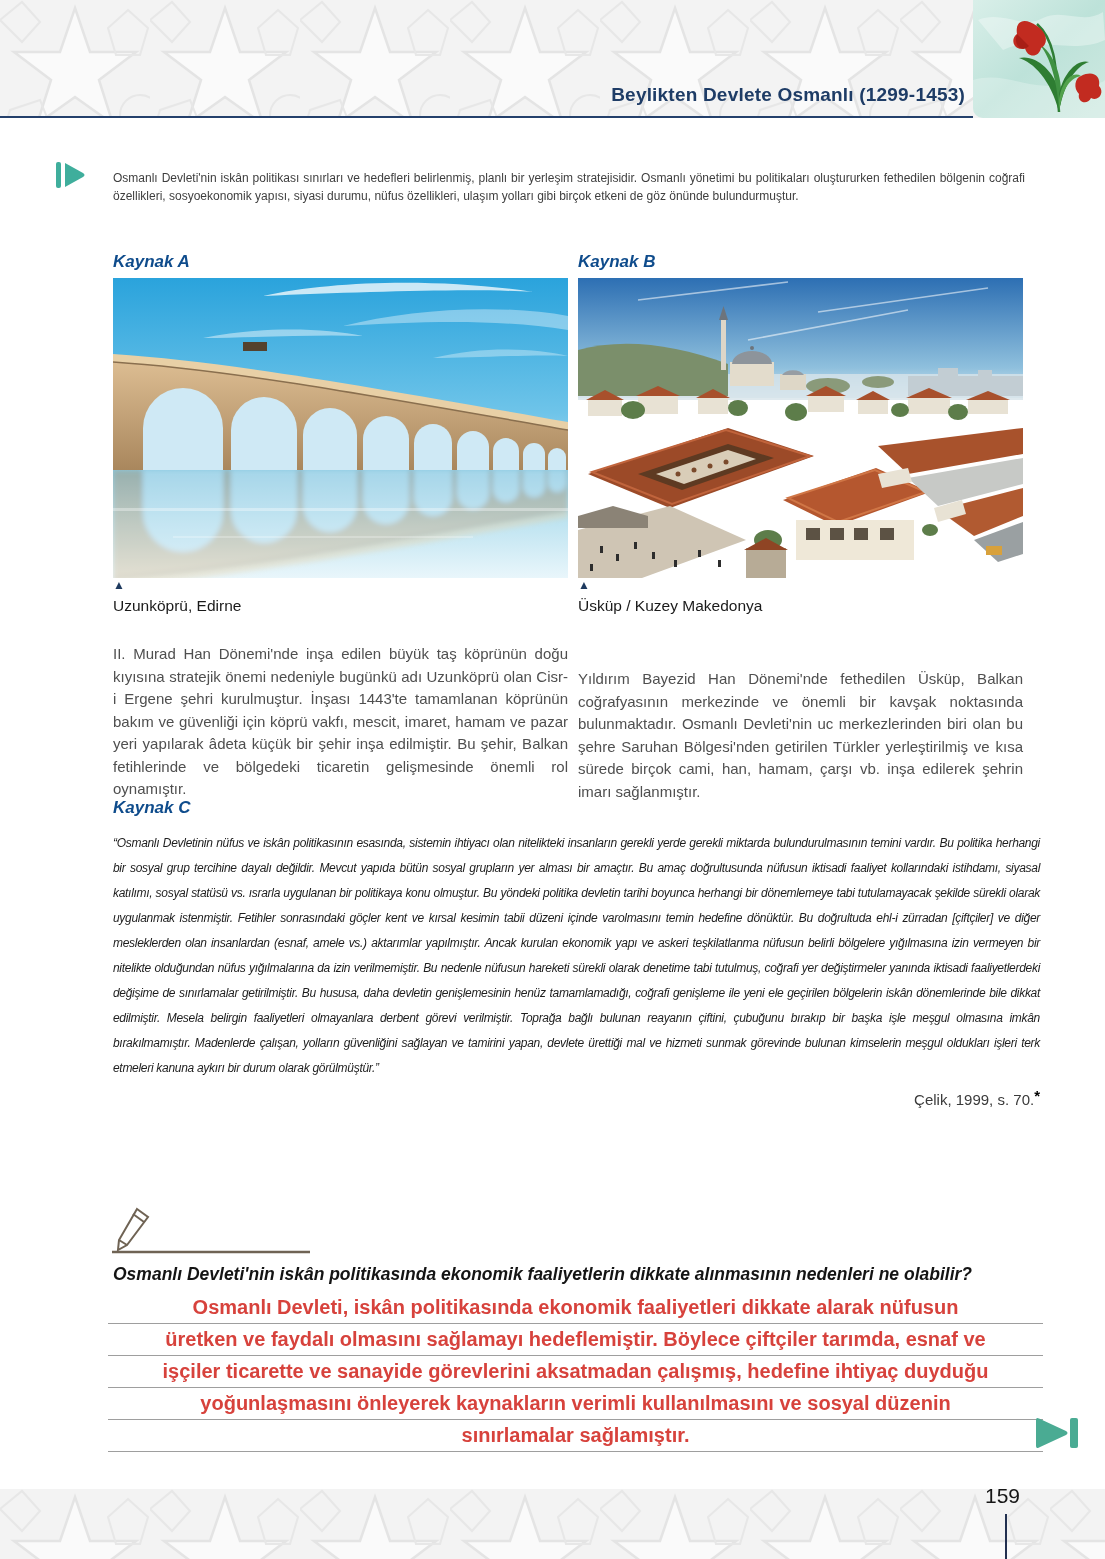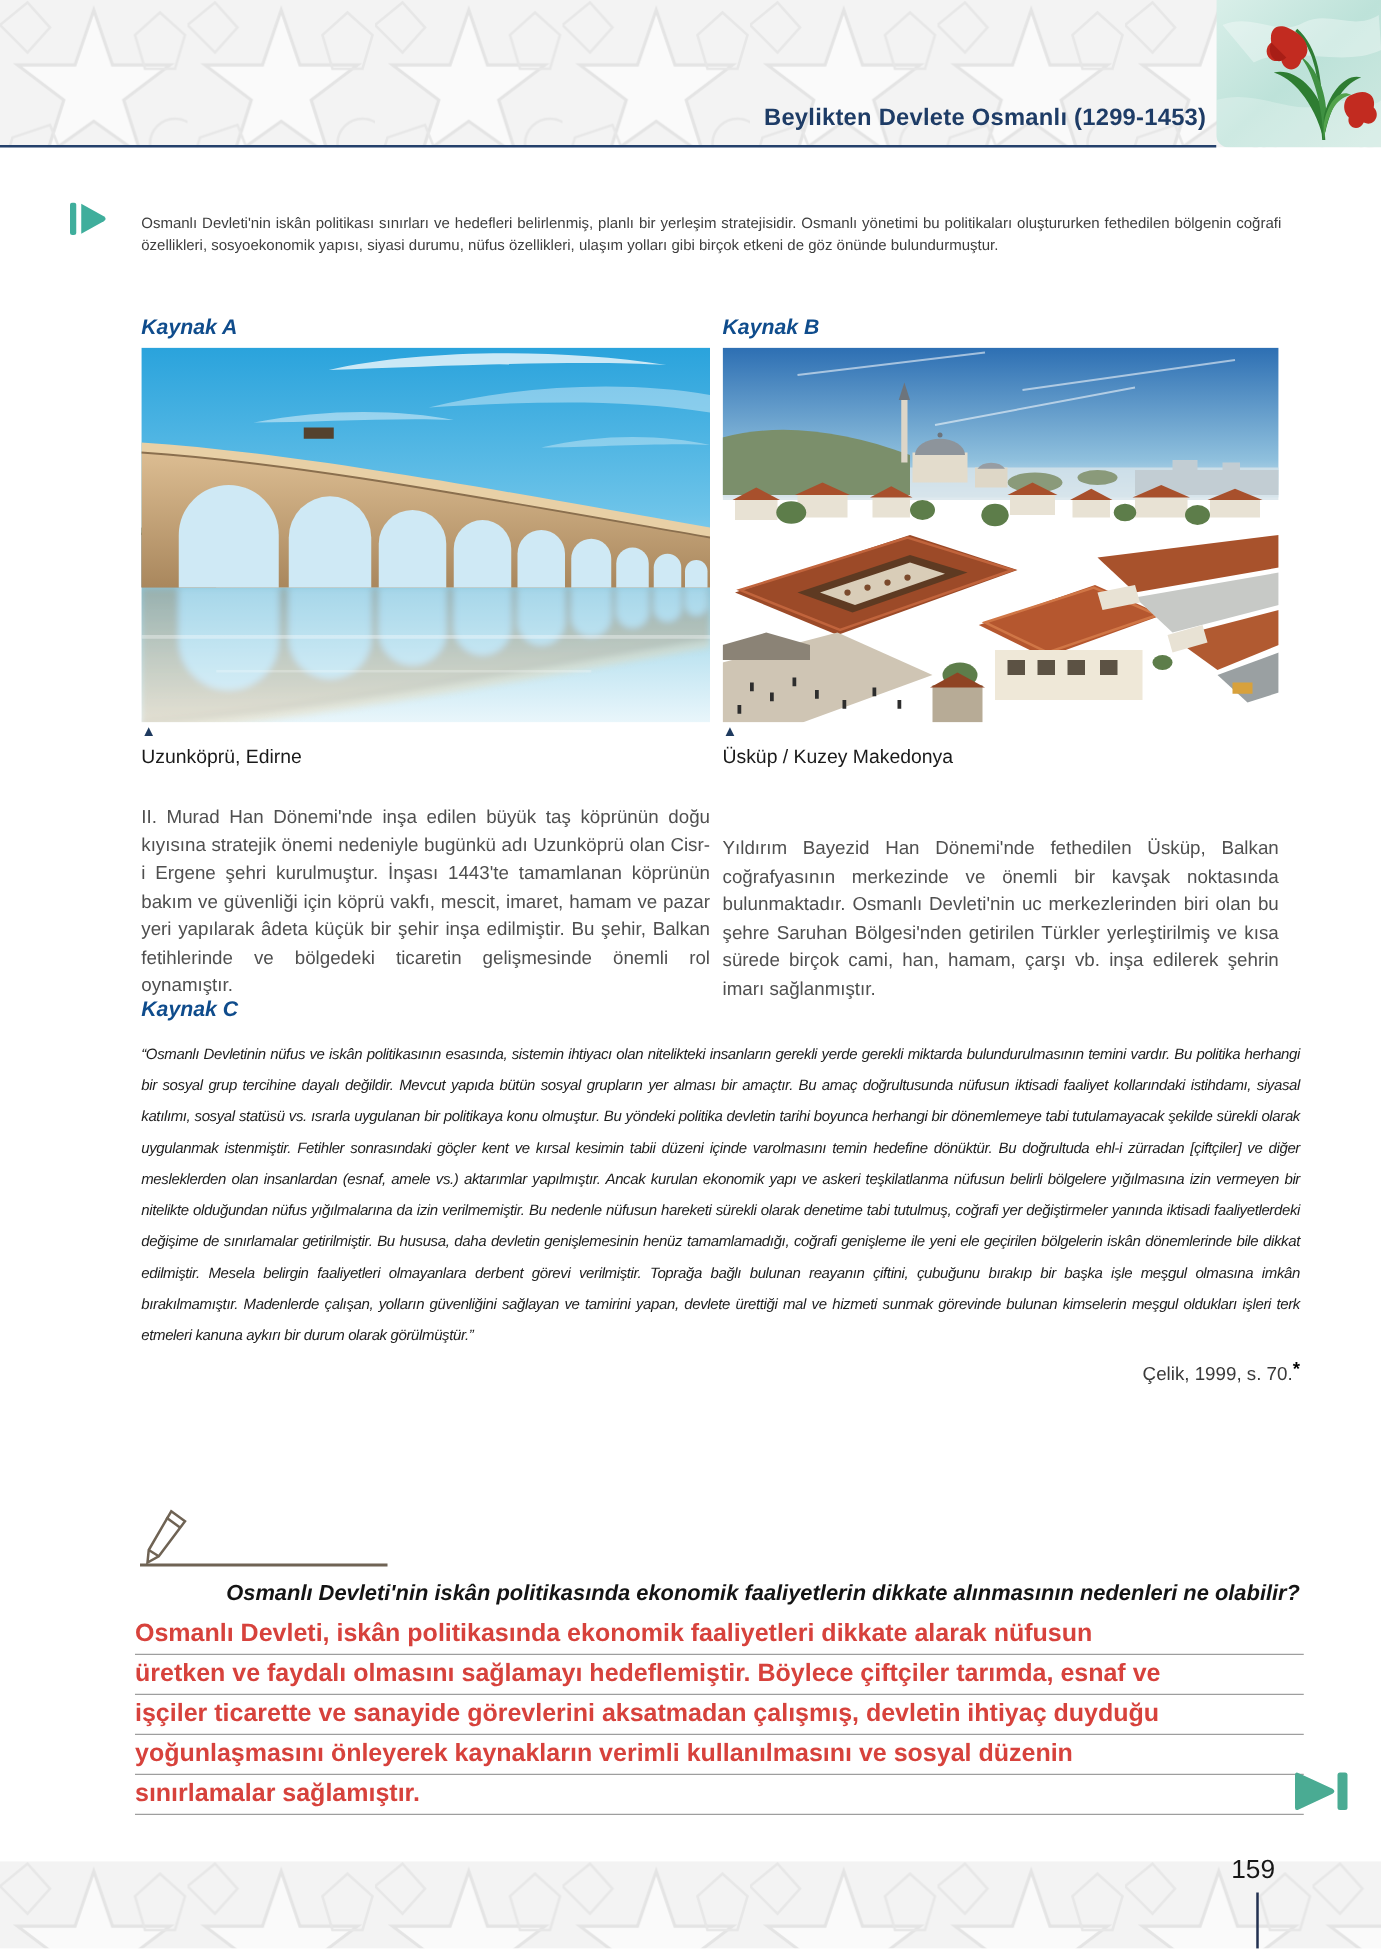--- a/index.html
+++ b/index.html
@@ -39,23 +39,23 @@
   .section-c{left:113px;top:798px;width:927px;}
   .section-c .src-label{position:static;display:block;}
   .c-body{margin-top:13px;font-size:12px;font-style:italic;line-height:25px;
           letter-spacing:-0.3px;text-align:justify;color:#1d1d1d;}
   .c-cite{margin-top:6px;text-align:right;font-size:15px;color:#3a3a3a;}
   .c-cite .mark{font-weight:bold;color:#000;vertical-align:4px;}
 
   .pencil{left:110px;top:1206px;width:202px;height:50px;}
 
   .question{left:113px;top:1264px;width:927px;font-size:17.5px;font-weight:bold;
-            font-style:italic;color:#141414;text-align:right;}
-
-  .answer{left:108px;top:1292px;width:935px;}
+            font-style:italic;color:#141414;}
+
+  .answer{left:108px;top:1292px;width:935px;text-align:center;}
   .answer-line{height:31px;line-height:30px;border-bottom:1px solid #9e9e9e;
                font-size:20px;font-weight:bold;color:#d7423c;white-space:nowrap;overflow:visible;}
 
   .next-icon{left:1036px;top:1417px;width:44px;height:32px;}
 
   
   .footer{left:0;top:1489px;width:1105px;height:70px;}
   .page-number{right:85px;top:1484px;font-size:21px;color:#161616;z-index:3;}
   .page-number-line{left:1005px;top:1514px;width:2px;height:45px;background:#223050;z-index:3;}
 </style>
@@ -323,21 +323,21 @@
         <line x1="23" y1="8" x2="34" y2="16"></line>
         <line x1="9" y1="34" x2="17" y2="39"></line>
       </g>
     </svg>
   </div>
   <div class="abs question">Osmanlı Devleti'nin iskân politikasında ekonomik faaliyetlerin dikkate alınmasının nedenleri ne olabilir?</div>
 
   <div class="abs answer">
     <div class="answer-line">Osmanlı Devleti, iskân politikasında ekonomik faaliyetleri dikkate alarak nüfusun</div>
     <div class="answer-line">üretken ve faydalı olmasını sağlamayı hedeflemiştir. Böylece çiftçiler tarımda, esnaf ve</div>
-    <div class="answer-line">işçiler ticarette ve sanayide görevlerini aksatmadan çalışmış, devletin ihtiyaç duyduğu</div>
+    <div class="answer-line">işçiler ticarette ve sanayide görevlerini aksatmadan çalışmış, hedefine ihtiyaç duyduğu</div>
     <div class="answer-line">yoğunlaşmasını önleyerek kaynakların verimli kullanılmasını ve sosyal düzenin</div>
     <div class="answer-line">sınırlamalar sağlamıştır.</div>
   </div>
 
   <div class="abs next-icon">
     <svg width="44" height="32" viewBox="0 0 44 32">
       <path d="M0,3 Q0,0 3,1.5 L30,14 Q33,16 30,18 L3,30.5 Q0,32 0,29 Z" fill="#4aab93"></path>
       <rect x="34" y="1" width="8" height="30" rx="2" fill="#4aab93"></rect>
     </svg>
   </div>

